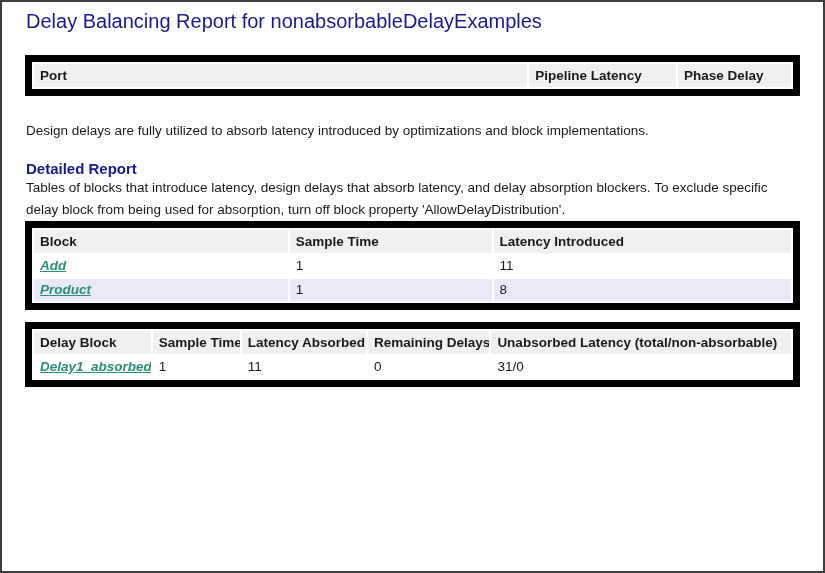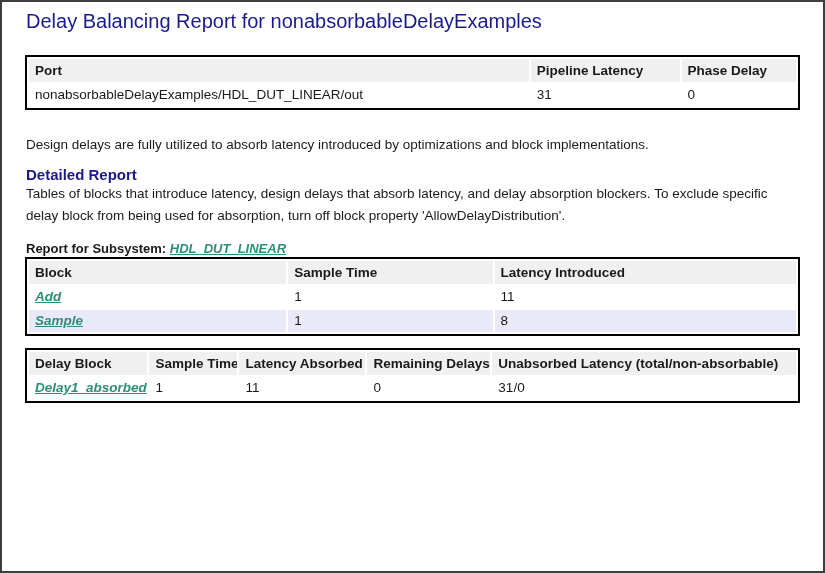--- a/index.html
+++ b/index.html
@@ -23,21 +23,21 @@
     line-height: 24px;
   }
   h2.section {
     font-size: 15px;
     font-weight: bold;
     color: var(--heading-color, #1a1a8c);
     line-height: 16px;
     margin: 0 0 0 1px;
   }
   h2.summary-heading  { margin-top: 42px; }
-  h2.detailed-heading { margin-top: 14px; }
+  h2.detailed-heading { margin-top: 22px; }
 
   p.body-text {
     font-size: 13.5px;
     line-height: 22px;
     margin: 0 0 0 1px;
   }
   p.note-text        { margin-top: 26px; line-height: 17px; }
   p.description-text { }
 
   p.subsys {
@@ -50,21 +50,21 @@
   a.green-link {
     color: var(--link-color, #2d8f77);
     font-weight: bold;
     font-style: italic;
     text-decoration: underline;
     cursor: pointer;
   }
 
   table.report {
     width: 100%;
-    border: 2px solid #000000;
+    border: 7px solid #000000;
     border-spacing: 2px;
     border-collapse: separate;
     table-layout: fixed;
   }
   table.summary-table { margin-top: 22px; }
   table.blocks-table  { }
   table.delay-table   { margin-top: 12px; }
 
   table.report th {
     background: var(--table-header-bg, #f0f0f0);
@@ -100,35 +100,29 @@
         <col style="width:15%">
     </colgroup>
     <thead>
       <tr>
         <th>Port</th>
         <th>Pipeline Latency</th>
         <th>Phase Delay</th>
       </tr>
     </thead>
     <tbody>
-      <tr>
-        <td>nonabsorbableDelayExamples/HDL_DUT_LINEAR/out</td>
-        <td>31</td>
-        <td>0</td>
-      </tr>
     </tbody>
   </table>
 
   <p class="body-text note-text">Design delays are fully utilized to absorb latency introduced by optimizations and block implementations.</p>
 
   <h2 class="section detailed-heading">Detailed Report</h2>
 
   <p class="body-text description-text">Tables of blocks that introduce latency, design delays that absorb latency, and delay absorption blockers. To exclude specific delay block from being used for absorption, turn off block property 'AllowDelayDistribution'.</p>
 
-  <p class="subsys"><span>Report for Subsystem: </span><a class="green-link">HDL_DUT_LINEAR</a></p>
 
   <table class="report blocks-table">
     <colgroup>
       <col style="width:33.7%">
         <col style="width:26.8%">
         <col style="width:39.5%">
     </colgroup>
     <thead>
       <tr>
         <th>Block</th>
@@ -136,21 +130,21 @@
         <th>Latency Introduced</th>
       </tr>
     </thead>
     <tbody>
       <tr>
         <td><a class="green-link">Add</a></td>
         <td>1</td>
         <td>11</td>
       </tr>
       <tr class="alt">
-        <td><a class="green-link">Sample</a></td>
+        <td><a class="green-link">Product</a></td>
         <td>1</td>
         <td>8</td>
       </tr>
     </tbody>
   </table>
 
   <table class="report delay-table">
     <colgroup>
       <col style="width:15.6%">
         <col style="width:11.6%">

